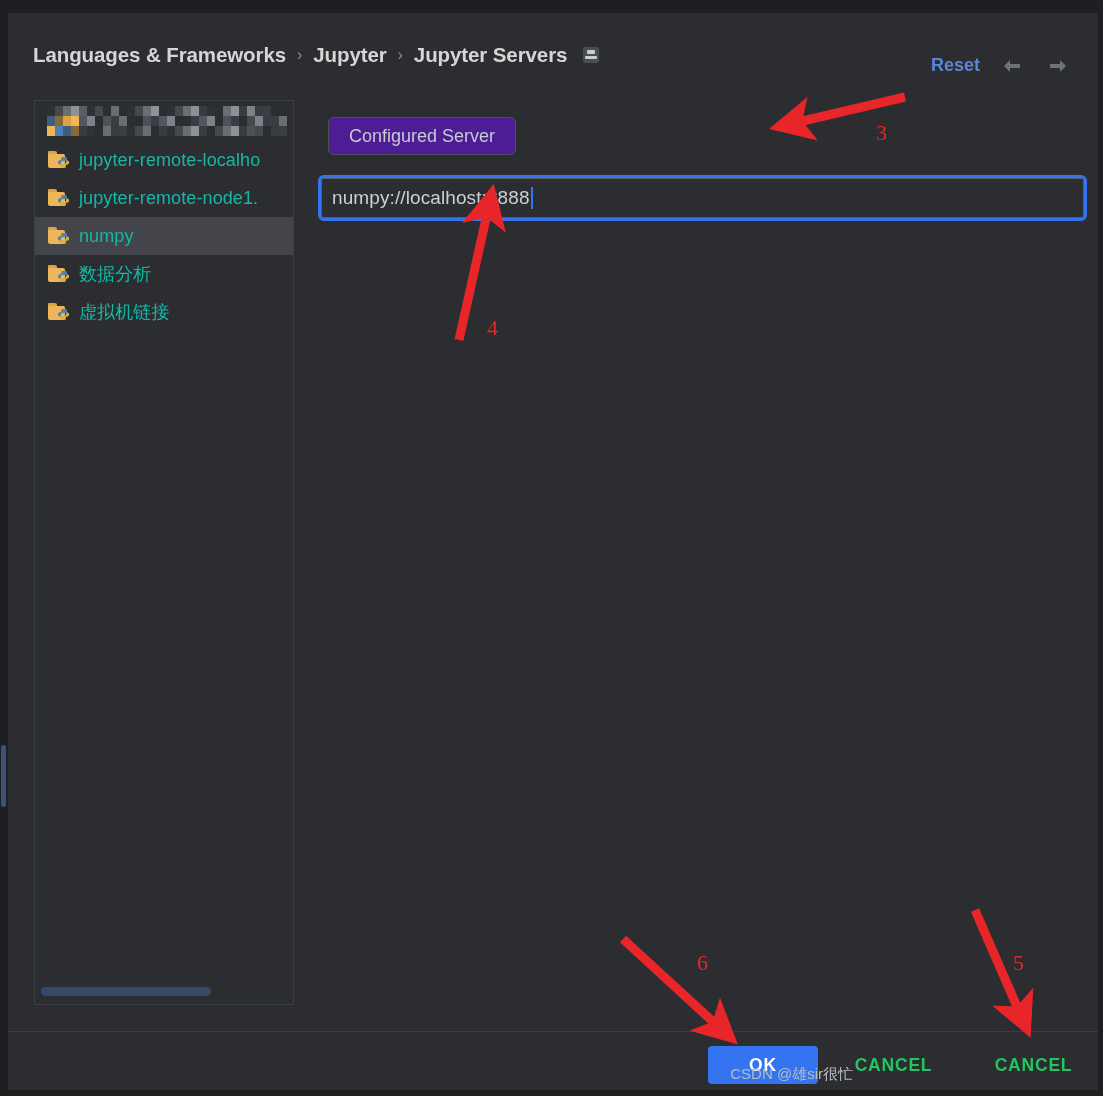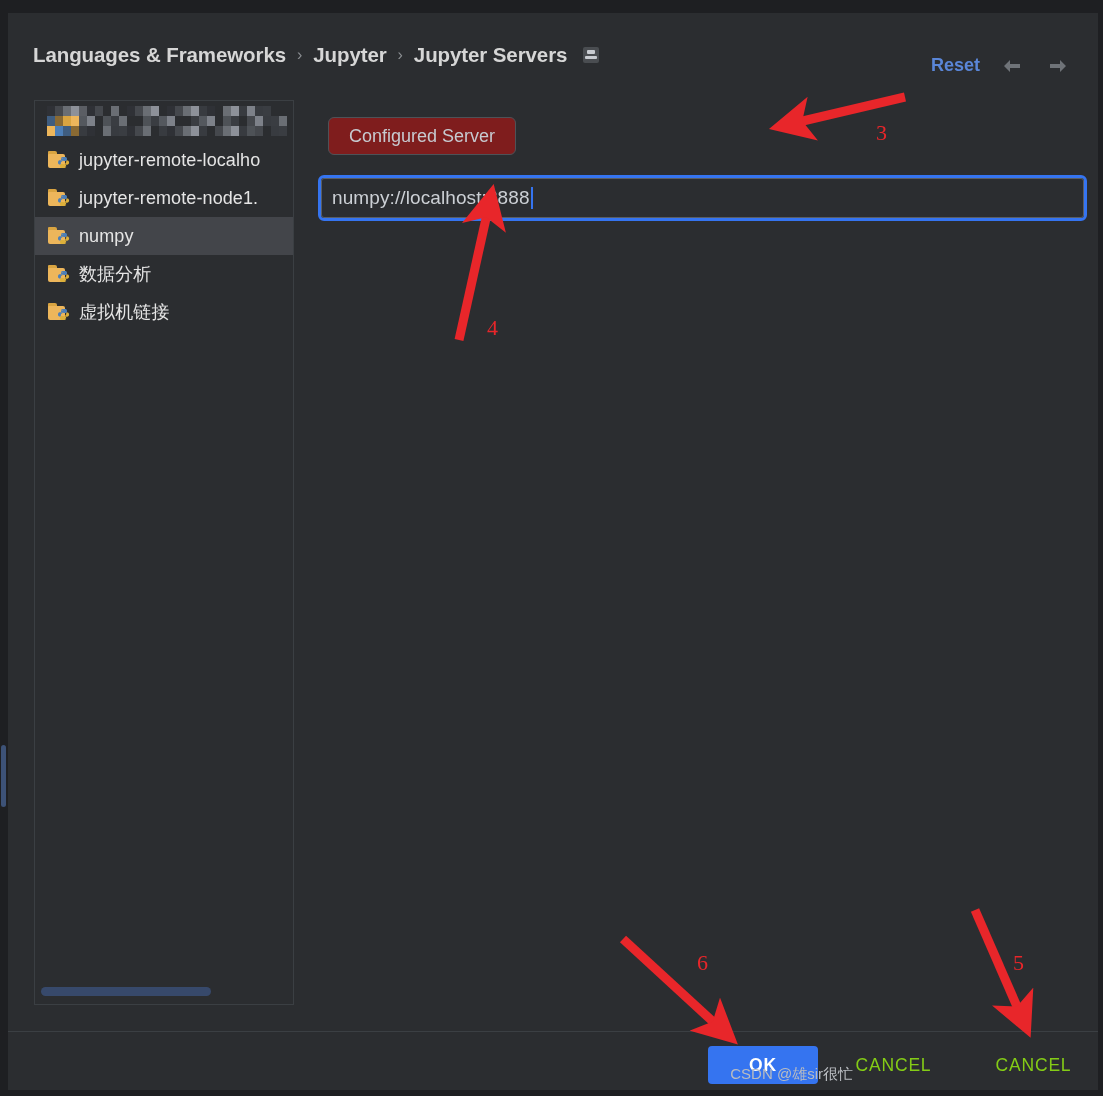--- a/index.html
+++ b/index.html
@@ -160,21 +160,21 @@
     padding-left: 13px;
     gap: 9px;
     white-space: nowrap;
     cursor: pointer;
   }
   .tree-row.selected {
     background: #43454a;
   }
   .tree-label {
     font-size: 18px;
-    color: #e5e5e5;
+    color: #14b8a6;
     letter-spacing: 0.1px;
   }
 
   
   .mosaic-row {
     height: 40px;
     display: flex;
     align-items: center;
     padding-left: 12px;
   }
@@ -249,21 +249,21 @@
     border-radius: 6px;
     cursor: pointer;
     box-sizing: border-box;
     white-space: nowrap;
   }
   .seg.unselected {
     background: transparent;
     border: 1px solid transparent;
   }
   .seg.selected {
-    background: #7f1d1d;
+    background: #4c1d95;
     border: 1px solid #4e5257;
   }
   .url-field {
     position: absolute;
     left: 8px;
     top: 78px;
     width: 763px;
     height: 40px;
     box-sizing: border-box;
     background: #2b2d30;
@@ -321,23 +321,23 @@
     letter-spacing: 0.8px;
     cursor: pointer;
     font-family: "Liberation Sans", sans-serif;
   }
   .btn-flat {
     position: absolute;
     top: 14px;
     height: 38px;
     background: transparent;
     border: none;
-    color: #84cc16;
+    color: #22c55e;
     font-size: 17.5px;
-    font-weight: normal;
+    font-weight: bold;
     letter-spacing: 0.8px;
     cursor: pointer;
     font-family: "Liberation Sans", sans-serif;
   }
   .btn-cancel { left: 828px; width: 115px; }
   .btn-apply  { left: 978px; width: 95px; }
 
   .watermark {
     position: absolute;
     right: 20px;

